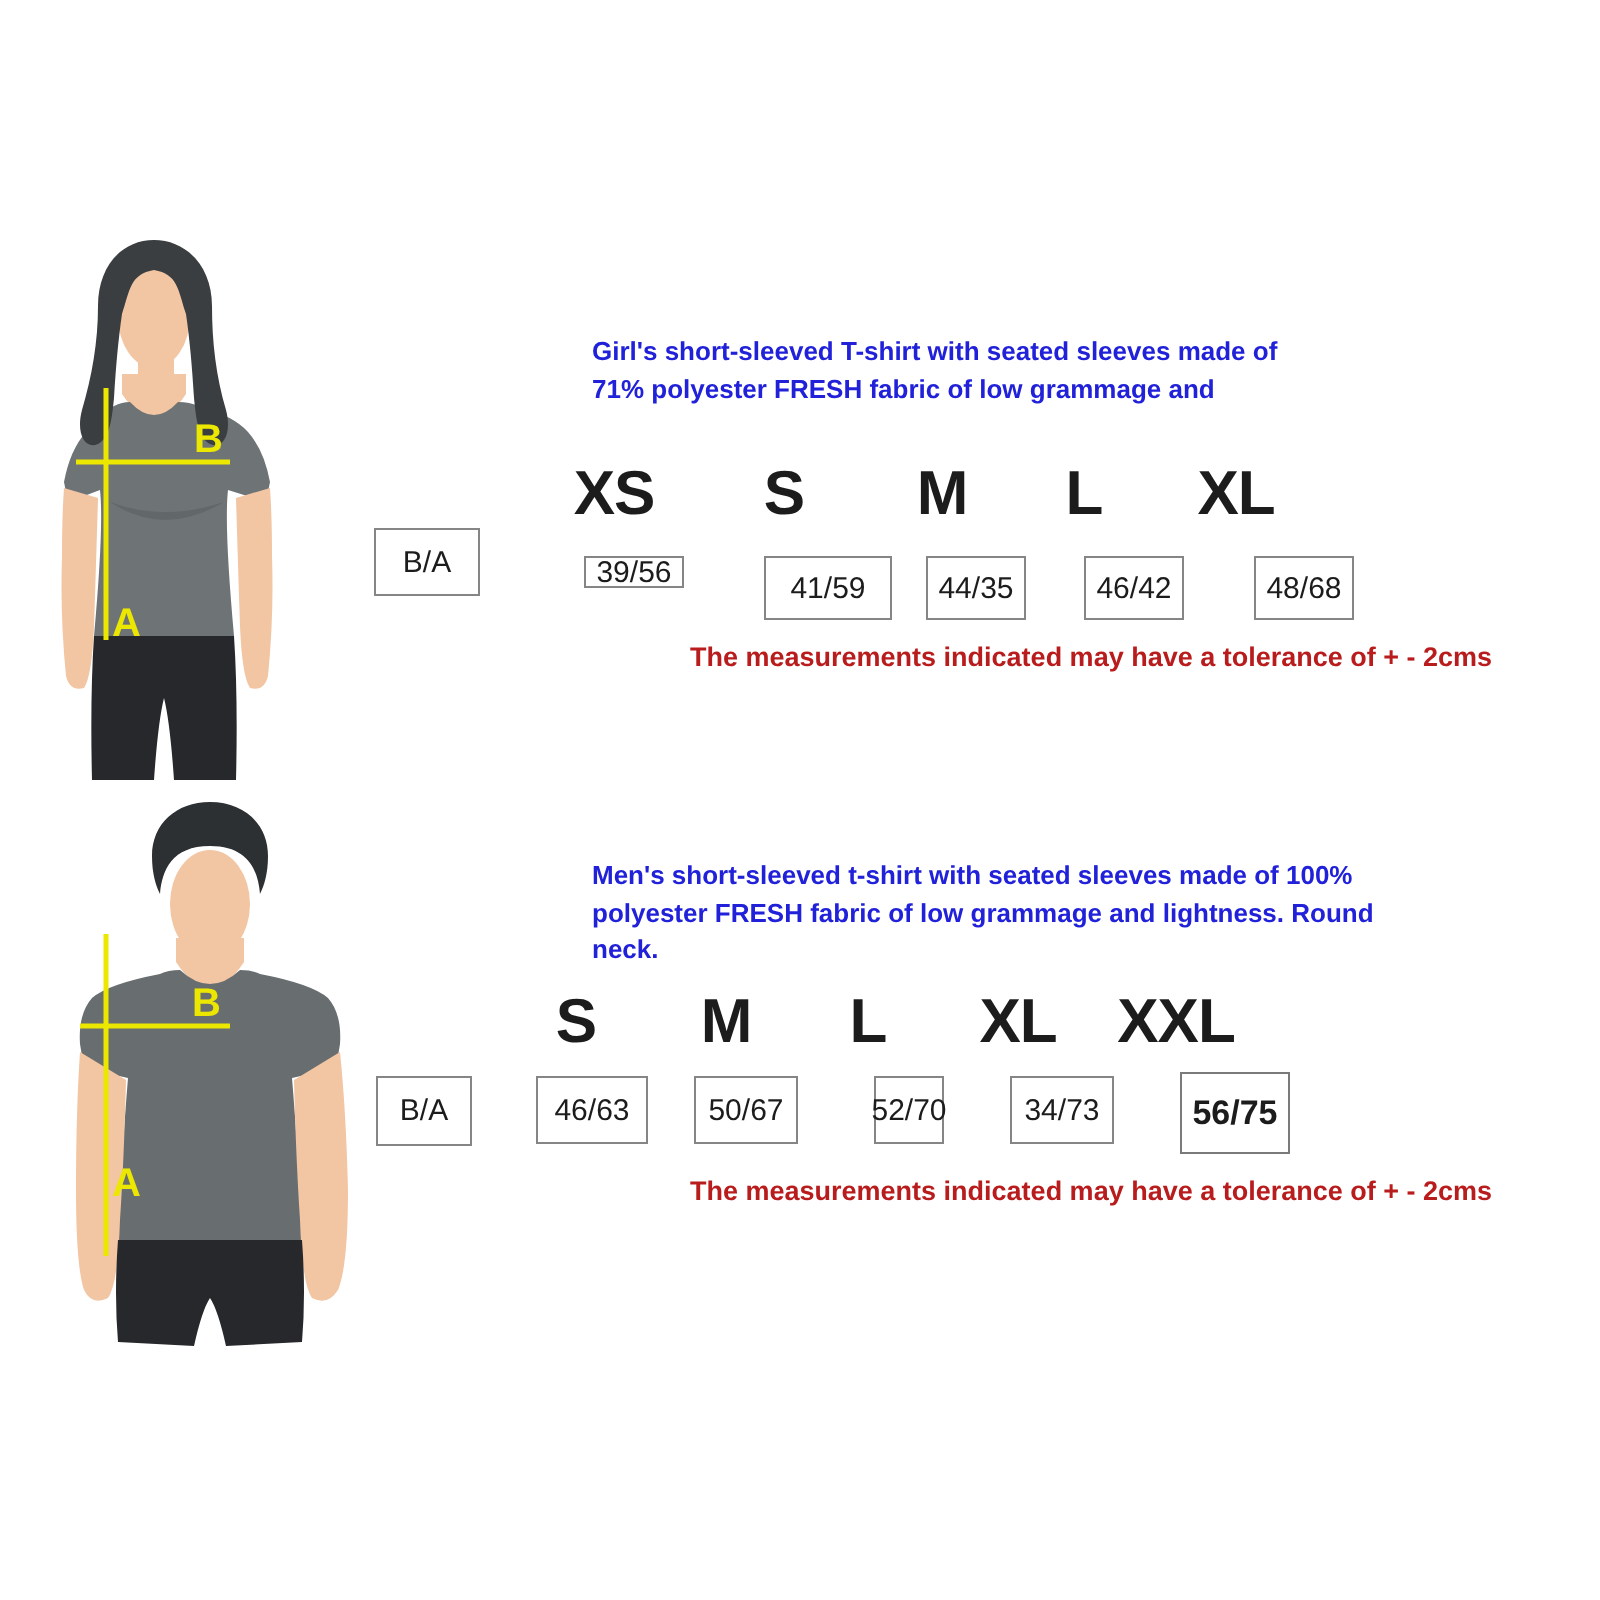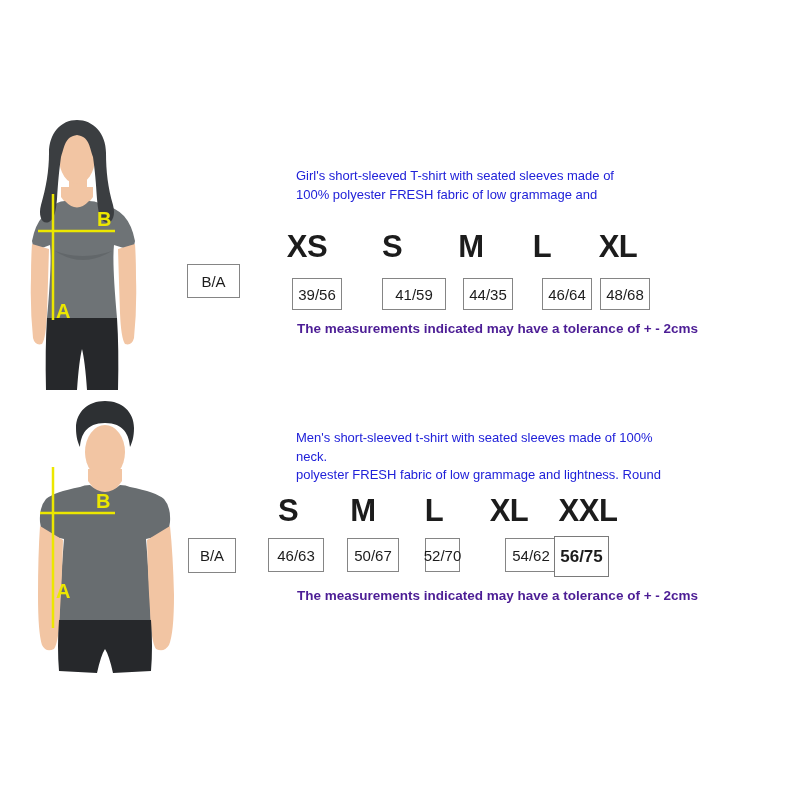--- a/index.html
+++ b/index.html
@@ -1,25 +1,25 @@
 <!DOCTYPE html>
 <html><head>
 <meta charset="utf-8">
 <style>
   html,body{margin:0;padding:0;background:#ffffff;}
   .canvas{position:relative;width:800px;height:800px;background:#ffffff;overflow:hidden;
           font-family:"Liberation Sans", sans-serif;}
   .abs{position:absolute;}
-  .desc{color:#2021d9;font-weight:normal;font-size:13px;line-height:18.5px;}
+  .desc{color:#2021d9;font-weight:bold;font-size:13px;line-height:18.5px;}
   .size-header{color:#1c1c1c;font-weight:bold;font-size:31px;line-height:1;
                transform:translateX(-50%);letter-spacing:-0.5px;}
   .mbox{box-sizing:border-box;border:1.5px solid #858585;background:#ffffff;
         color:#1c1c1c;font-size:15px;display:flex;align-items:center;justify-content:center;}
   .mbox.emph{font-size:17px;font-weight:600;border-color:#7a7a7a;}
-  .tolerance{color:#4c1d95;font-weight:bold;font-size:13.5px;white-space:nowrap;line-height:16px;}
+  .tolerance{color:#b91c1c;font-weight:bold;font-size:13.5px;white-space:nowrap;line-height:16px;margin-left:48px;}
   svg text.ylabel{font-family:"Liberation Sans", sans-serif;font-weight:bold;font-size:20px;fill:#ece700;}
 </style>
 </head>
 <body>
 
 <div class="canvas">
 
   <div>
 
     <svg class="abs" style="left:25px;top:113px" width="165" height="282" viewBox="0 0 165 282">
@@ -40,36 +40,36 @@
       <path d="M22 205 L92 205 Q94 235 93 277 L62 277 Q60 248 57 236 Q54 248 52 277 L21 277 Q20 235 22 205 Z" fill="#26282b"></path>
 
       <line x1="28" y1="81" x2="28" y2="207" stroke="#ece700" stroke-width="2.5"></line>
       <line x1="13" y1="118" x2="90" y2="118" stroke="#ece700" stroke-width="2.5"></line>
       <text class="ylabel" x="72" y="113">B</text>
       <text class="ylabel" x="31" y="205">A</text>
     </svg>
 
     <div class="abs desc" style="left:296px;top:167px">
       <div>Girl's short-sleeved T-shirt with seated sleeves made of</div>
-      <div>100% polyester FRESH fabric of low grammage and</div>
+      <div>71% polyester FRESH fabric of low grammage and</div>
     </div>
 
     <span class="abs size-header" style="left:307px;top:231px">XS</span>
     <span class="abs size-header" style="left:392px;top:231px">S</span>
     <span class="abs size-header" style="left:471px;top:231px">M</span>
     <span class="abs size-header" style="left:542px;top:231px">L</span>
     <span class="abs size-header" style="left:618px;top:231px">XL</span>
 
     <div class="abs mbox" style="left:187px;top:264px;width:53px;height:34px">B/A</div>
 
-    <div class="abs mbox" style="left:292px;top:278px;width:50px;height:32px">39/56</div>
+    <div class="abs mbox" style="left:292px;top:278px;width:50px;height:16px">39/56</div>
     <div class="abs mbox" style="left:382px;top:278px;width:64px;height:32px">41/59</div>
     <div class="abs mbox" style="left:463px;top:278px;width:50px;height:32px">44/35</div>
-    <div class="abs mbox" style="left:542px;top:278px;width:50px;height:32px">46/64</div>
-    <div class="abs mbox" style="left:600px;top:278px;width:50px;height:32px">48/68</div>
+    <div class="abs mbox" style="left:542px;top:278px;width:50px;height:32px">46/42</div>
+    <div class="abs mbox" style="left:627px;top:278px;width:50px;height:32px">48/68</div>
 
     <div class="abs tolerance" style="left:297px;top:321px">The measurements indicated may have a tolerance of + - 2cms</div>
   </div>
 
   <div>
 
     <svg class="abs" style="left:18px;top:395px" width="185" height="285" viewBox="0 0 185 285">
 
       <path d="M78 76 L96 76 L96 104 Q87 112 78 104 Z" fill="#f2c5a3"></path>
       <path d="M70 86 Q87 112 104 86 L104 74 L70 74 Z" fill="#f2c5a3"></path>
@@ -86,34 +86,34 @@
       <path d="M41 225 L133 225 Q135 252 133 276 L95 278 Q91 260 87 254 Q83 260 79 278 L41 276 Q39 252 41 225 Z" fill="#26282b"></path>
 
       <line x1="35" y1="72" x2="35" y2="233" stroke="#ece700" stroke-width="2.5"></line>
       <line x1="22" y1="118" x2="97" y2="118" stroke="#ece700" stroke-width="2.5"></line>
       <text class="ylabel" x="78" y="113">B</text>
       <text class="ylabel" x="38" y="203">A</text>
     </svg>
 
     <div class="abs desc" style="left:296px;top:429px">
       <div>Men's short-sleeved t-shirt with seated sleeves made of 100%</div>
+      <div>polyester FRESH fabric of low grammage and lightness. Round</div>
       <div>neck.</div>
-      <div>polyester FRESH fabric of low grammage and lightness. Round</div>
     </div>
 
     <span class="abs size-header" style="left:288px;top:495px">S</span>
     <span class="abs size-header" style="left:363px;top:495px">M</span>
     <span class="abs size-header" style="left:434px;top:495px">L</span>
     <span class="abs size-header" style="left:509px;top:495px">XL</span>
     <span class="abs size-header" style="left:588px;top:495px">XXL</span>
 
     <div class="abs mbox" style="left:188px;top:538px;width:48px;height:35px">B/A</div>
 
     <div class="abs mbox" style="left:268px;top:538px;width:56px;height:34px">46/63</div>
     <div class="abs mbox" style="left:347px;top:538px;width:52px;height:34px">50/67</div>
-    <div class="abs mbox" style="left:425px;top:538px;width:35px;height:34px">52/70</div>
-    <div class="abs mbox" style="left:505px;top:538px;width:52px;height:34px">54/62</div>
-    <div class="abs mbox emph" style="left:554px;top:536px;width:55px;height:41px">56/75</div>
+    <div class="abs mbox" style="left:437px;top:538px;width:35px;height:34px">52/70</div>
+    <div class="abs mbox" style="left:505px;top:538px;width:52px;height:34px">34/73</div>
+    <div class="abs mbox emph" style="left:590px;top:536px;width:55px;height:41px">56/75</div>
 
     <div class="abs tolerance" style="left:297px;top:588px">The measurements indicated may have a tolerance of + - 2cms</div>
   </div>
 
 </div>
 
 </body></html>

